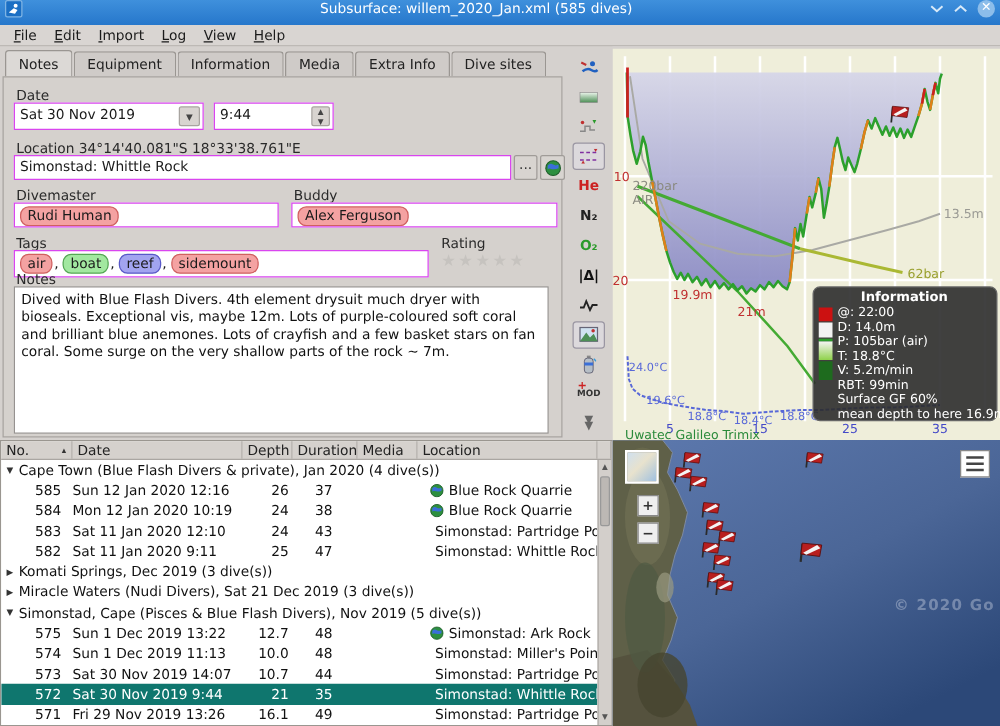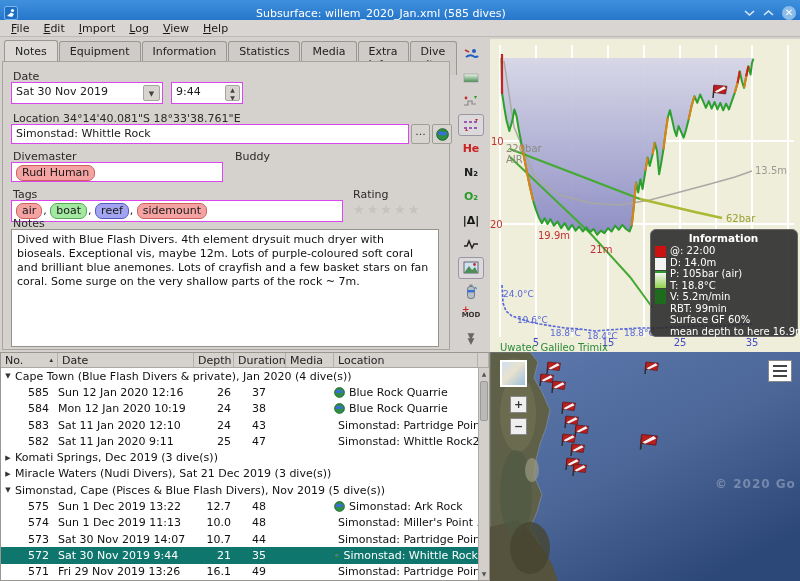--- a/index.html
+++ b/index.html
@@ -2,21 +2,21 @@
 <html><head>
 <meta charset="utf-8">
 <style>
   * { margin:0; padding:0; box-sizing:border-box; }
   html,body { width:800px; height:581px; overflow:hidden;
     font-family:"DejaVu Sans","Liberation Sans",sans-serif; font-size:11px; color:#1a1a1a; }
   .app { position:relative; width:800px; height:581px; background:#d5d1ce; }
 
   
   .titlebar { position:absolute; left:0; top:0; width:800px; height:20px;
-    background:linear-gradient(#3f90dc,#2677cb); display:flex; align-items:flex-end; padding:0 4px; }
+    background:linear-gradient(#3f90dc,#2677cb); display:flex; align-items:flex-start; padding:0 4px; }
   .win-icon { width:14px; height:14px; background:#1b6fc4; border:1px solid #7fb4e4; border-radius:2px;
     display:flex; align-items:center; justify-content:center; }
   .title-text { flex:1; text-align:center; color:#fff; font-size:11px; }
   .win-btns { display:flex; align-items:center; gap:8px; }
   .win-chev svg { display:block; }
   .win-close { width:14px; height:14px; border-radius:50%; background:#8cbdea; color:#fff;
     font-size:10px; line-height:13px; text-align:center; font-weight:bold; }
 
   
   .menubar { position:absolute; left:0; top:20px; width:800px; height:17px; background:#d9d5d2;
@@ -85,21 +85,21 @@
     background:#d5d1cd; border-bottom:1px solid #aaa6a2; font-size:11px; color:#222; }
   .lheader .hc { border-right:1px solid #b5b1ad; padding:0 4px; overflow:hidden; display:flex; align-items:center; }
   .hc .sort { margin-left:auto; font-size:7px; color:#333; }
   .lbody { position:absolute; left:0; top:15px; right:11px; bottom:0; overflow:hidden; background:#fff; }
   .lrow { display:grid; grid-template-columns:57px 136px 40px 52px 48px 1fr; height:16.3px;
     align-items:center; color:#111; }
   .lrow.sel { background:#0f766e; color:#fff; }
   .lrow .c-no { text-align:right; padding-right:9px; }
   .lrow .c-depth { text-align:right; padding-right:3px; }
   .lrow .c-dur { text-align:right; padding-right:20px; }
-  .lrow .c-loc { display:flex; align-items:center; gap:4px; overflow:hidden; white-space:nowrap; }
+  .lrow .c-loc { display:flex; align-items:center; gap:4px; overflow:hidden; white-space:nowrap;margin-left:10px; }
   .grow { display:flex; height:16.3px; align-items:center; color:#111; }
   .grow .exp { width:14px; text-align:center; font-size:7px; color:#333; }
   .vscroll { position:absolute; right:0; top:15px; bottom:0; width:11px; background:#d3cfcb;
     border-left:1px solid #b0aca8; }
   .vscroll .arr { height:12px; text-align:center; font-size:6px; color:#555; line-height:12px; }
   .vscroll .thumb { position:absolute; left:1px; right:1px; top:13px; height:40px;
     background:#bcb8b4; border:1px solid #999; border-radius:2px; }
   .vscroll .arr.bottom { position:absolute; bottom:0; left:0; right:0; }
 
   
@@ -152,34 +152,33 @@
       <span class="menu-item"><u>H</u>elp</span>
     </div>
 
   <div class="content">
 
     <div class="notes-pane">
       <div class="tabbar">
           <span class="tab active">Notes</span>
           <span class="tab">Equipment</span>
           <span class="tab">Information</span>
-          <span class="tab">Statistics</span>
           <span class="tab">Media</span>
           <span class="tab">Extra Info</span>
           <span class="tab">Dive sites</span>
         </div>
       <div class="tab-frame">
 
         <div class="lbl" style="left:10px; top:8px;">Date</div>
         <div class="inp" style="left:8px; top:20px; width:152px; height:22px; padding-right:22px;">
           <span>Sat 30 Nov 2019</span>
           <span class="combo-arrow">▼</span>
         </div>
         <div class="lbl" style="left:170px; top:20px;">Time</div>
-        <div class="inp" style="left:168px; top:20px; width:72px; height:22px; padding-right:20px;">
+        <div class="inp" style="left:168px; top:20px; width:96px; height:22px; padding-right:20px;">
           <span>9:44</span>
           <span class="spin">▲<br>▼</span>
         </div>
 
         <div class="lbl" style="left:10px; top:50px;">Location 34°14'40.081"S 18°33'38.761"E</div>
         <div class="inp" style="left:8px; top:62px; width:398px; height:20px;">
           <span>Simonstad: Whittle Rock</span>
         </div>
         <div class="mini-btn" style="left:408px; top:62px; width:19px; height:20px; line-height:14px;">...</div>
         <div class="mini-btn" style="left:429px; top:62px; width:20px; height:20px;">
@@ -188,20 +187,23 @@
             <path d="M2,4 Q4,2 6,3.4 Q8,4.6 10,3.4 L10,6 Q7,7.4 4,6.4 Q2.4,6 2,7 Z" fill="#3a6fd8"></path>
             <circle cx="6" cy="6" r="5.4" fill="none" stroke="#1c5c28" stroke-width="0.8"></circle>
           </svg>
         </div>
 
         <div class="lbl" style="left:10px; top:88px;">Divemaster</div>
         <div class="inp" style="left:8px; top:100px; width:212px; height:20px;">
           <span class="pill pink">Rudi Human</span>
         </div>
         <div class="lbl" style="left:232px; top:88px;">Buddy</div>
+        <div class="inp" style="left:230px; top:100px; width:213px; height:20px;">
+          <span class="pill pink">Alex Ferguson</span>
+        </div>
 
         <div class="lbl" style="left:10px; top:126px;">Tags</div>
         <div class="inp" style="left:8px; top:138px; width:332px; height:22px;"><span class="pill pink">air</span><span>, </span><span class="pill green">boat</span><span>, </span><span class="pill blue">reef</span><span>, </span><span class="pill pink">sidemount</span></div>
         <div class="lbl" style="left:350px; top:126px;">Rating</div>
         <div class="stars" style="left:350px; top:140px;"><span>★</span><span>★</span><span>★</span><span>★</span><span>★</span></div>
 
         <div class="lbl" style="left:10px; top:155px;">Notes</div>
         <div class="notes-box" style="left:8px; top:167px; width:428px; height:118px;">Dived with Blue Flash Divers. 4th element drysuit much dryer with bioseals. Exceptional vis, maybe 12m. Lots of purple-coloured soft coral and brilliant blue anemones. Lots of crayfish and a few basket stars on fan coral. Some surge on the very shallow parts of the rock ~ 7m.</div>
       </div>
     </div>

